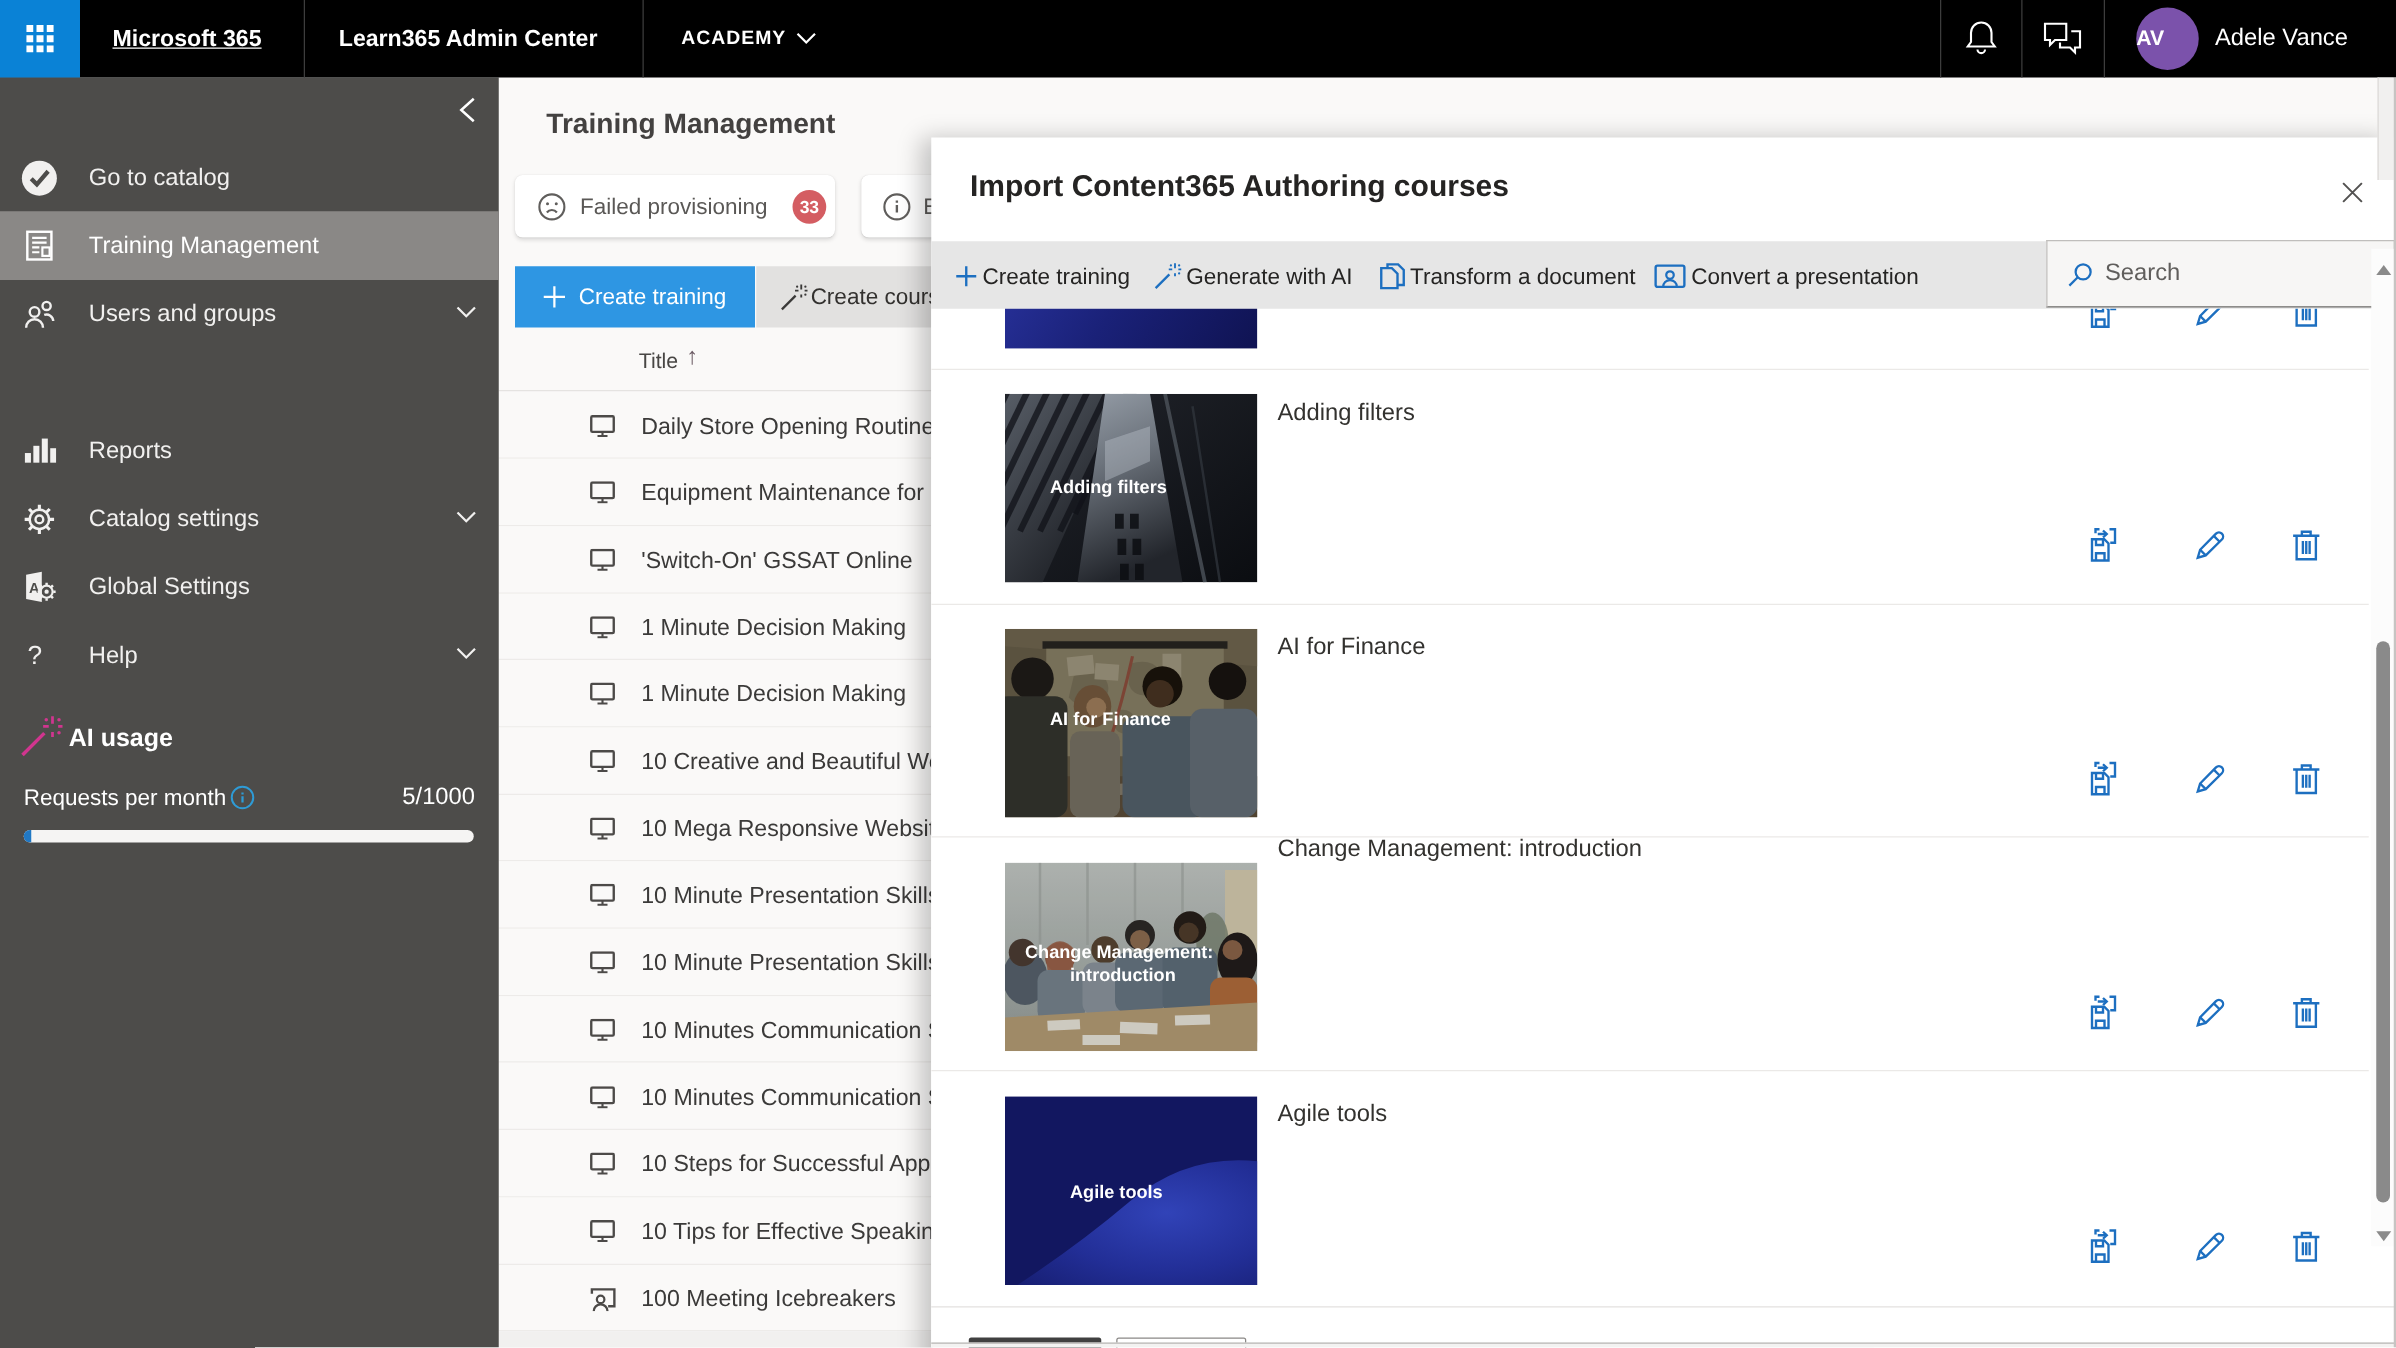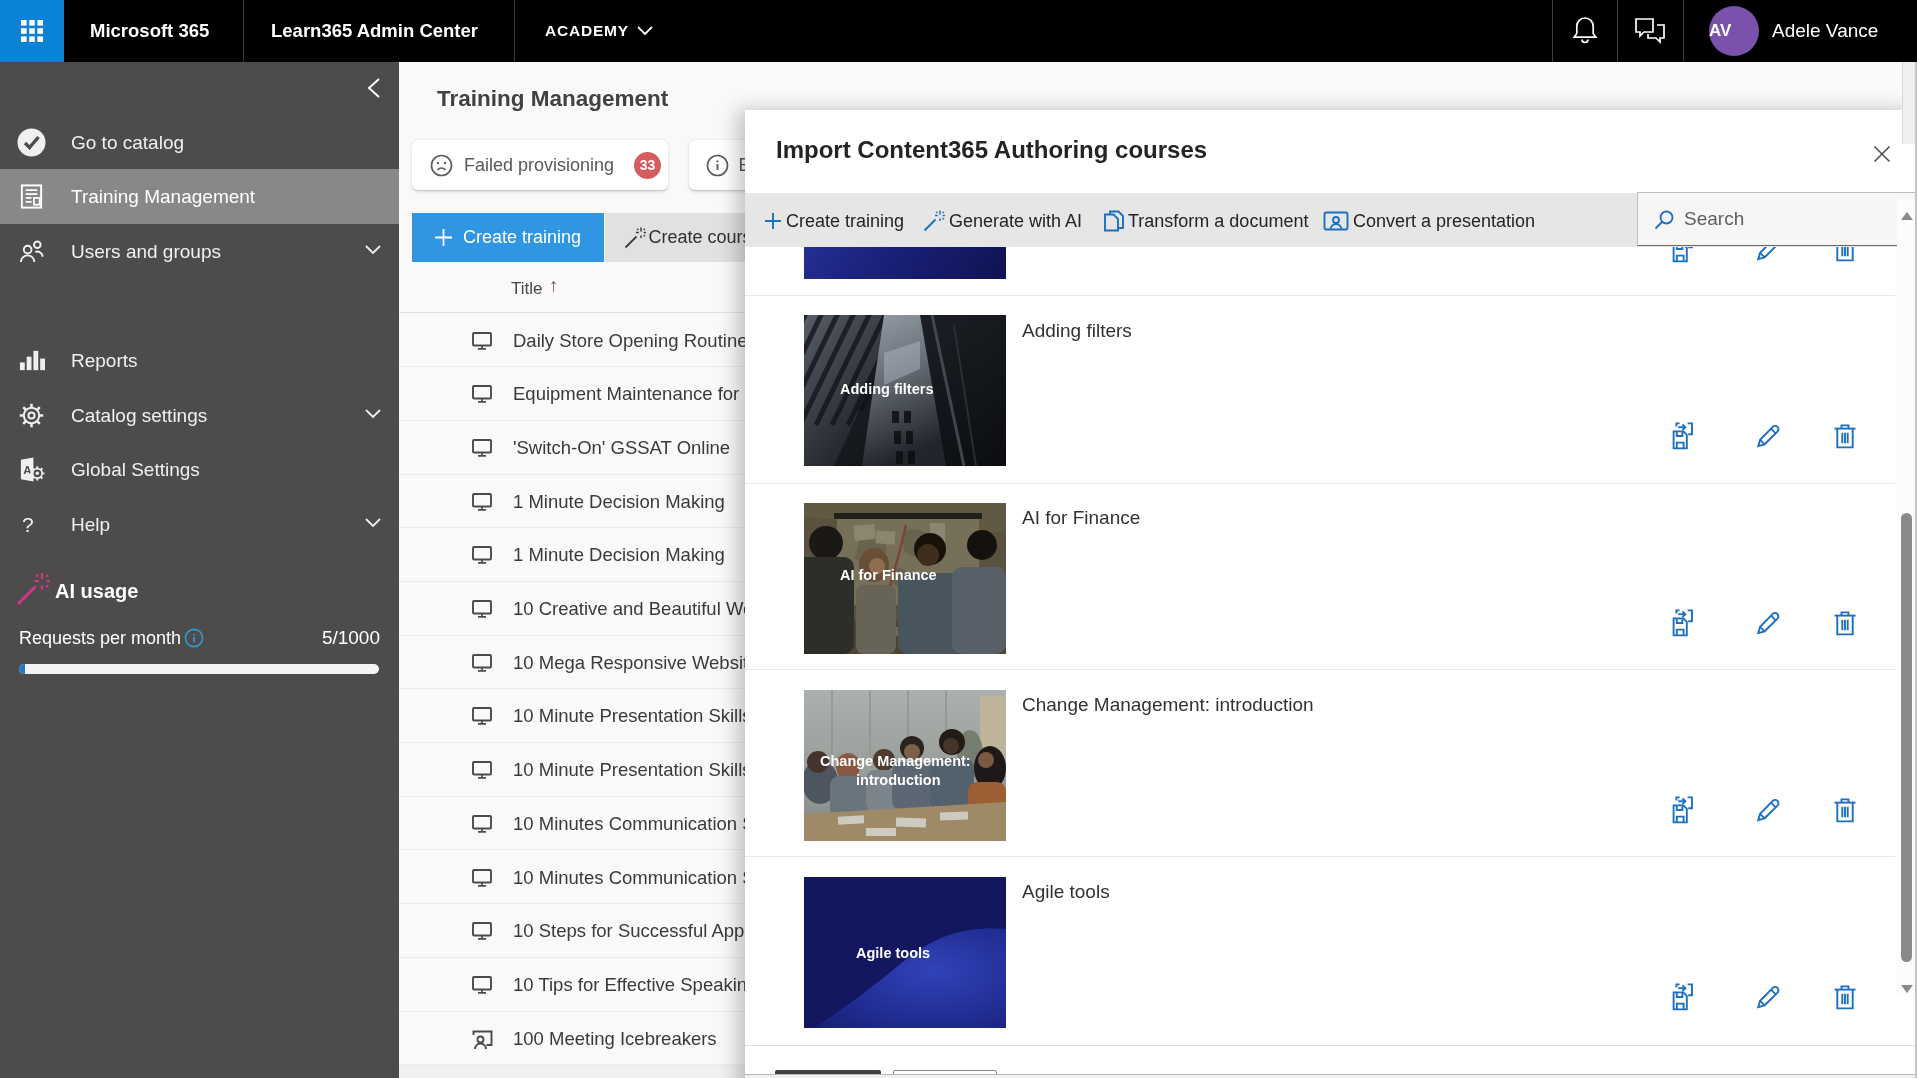--- a/index.html
+++ b/index.html
@@ -68,21 +68,21 @@
           <rect x="16.4" y="0" width="5.6" height="5.6"></rect>
         <rect x="0" y="8.2" width="5.6" height="5.6"></rect>
           <rect x="8.2" y="8.2" width="5.6" height="5.6"></rect>
           <rect x="16.4" y="8.2" width="5.6" height="5.6"></rect>
         <rect x="0" y="16.4" width="5.6" height="5.6"></rect>
           <rect x="8.2" y="16.4" width="5.6" height="5.6"></rect>
           <rect x="16.4" y="16.4" width="5.6" height="5.6"></rect>
       </g>
     </svg>
   </div>
-  <div class="tb-txt" style="left:90px;">Microsoft 365</div>
+  <div class="tb-txt" style="left:90px;text-decoration:underline;">Microsoft 365</div>
   <div class="tb-div" style="left:243px;"></div>
   <div class="tb-txt" style="left:271px;">Learn365 Admin Center</div>
   <div class="tb-div" style="left:514px;"></div>
   <div id="academy" style="left:545px;">ACADEMY</div>
   <svg class="tb-ic" style="left:637px; top:26px;" width="16" height="10" viewBox="0 0 16 10">
       <path d="M1 1 L8 8 L15 1" stroke="#fff" stroke-width="1.8" fill="none"></path>
     </svg>
   <div class="tb-div" style="left:1552px;"></div>
   <svg class="tb-ic" style="left:1572px;" width="26" height="30" viewBox="0 0 26 30">
     <path d="M13 3 a8.2 8.2 0 0 1 8.2 8.2 v7.4 l2.6 3.6 H2.2 l2.6-3.6 v-7.4 A8.2 8.2 0 0 1 13 3 z" fill="none" stroke="#fff" stroke-width="1.7"></path>
@@ -592,21 +592,21 @@
           <g fill="#e9e5d8">
             <rect x="34" y="126" width="26" height="8" transform="rotate(-3 47 130)"></rect>
             <rect x="92" y="128" width="30" height="9" transform="rotate(2 107 132)"></rect>
             <rect x="136" y="122" width="28" height="8" transform="rotate(-2 150 126)"></rect>
             <rect x="62" y="138" width="30" height="8"></rect>
           </g>
           <rect width="202" height="151" fill="#181a20" opacity="0.13"></rect>
           <text x="16" y="76" font-size="14.5" font-weight="bold" fill="#fff" font-family="Liberation Sans">Change Management:</text>
           <text x="52" y="95" font-size="14.5" font-weight="bold" fill="#fff" font-family="Liberation Sans">introduction</text>
         </svg></div>
-      <div class="mtitle" style="top:447px;">Change Management: introduction</div>
+      <div class="mtitle" style="top:422px;">Change Management: introduction</div>
       <svg class="ric" style="left:926px; top:548px;" viewBox="0 0 30 30">
         <g fill="none" stroke="#1d6fc0" stroke-width="1.9">
           <path d="M8.6 2.4 H5.4 V5.6"></path>
           <path d="M16.6 2.4 h4.4 V13.2 h-3.8"></path>
           <path d="M7.2 6.2 h6.6"></path>
           <path d="M11.4 3.4 l3 2.8 -3 2.8"></path>
           <path d="M2.6 10.4 h9.8 l3.4 3.4 V27.4 H2.6 z"></path>
           <path d="M5.8 10.4 v4.6 h5.6 v-4.6"></path>
           <path d="M5.8 27.4 v-5.8 h6.8 v5.8"></path>
         </g>

